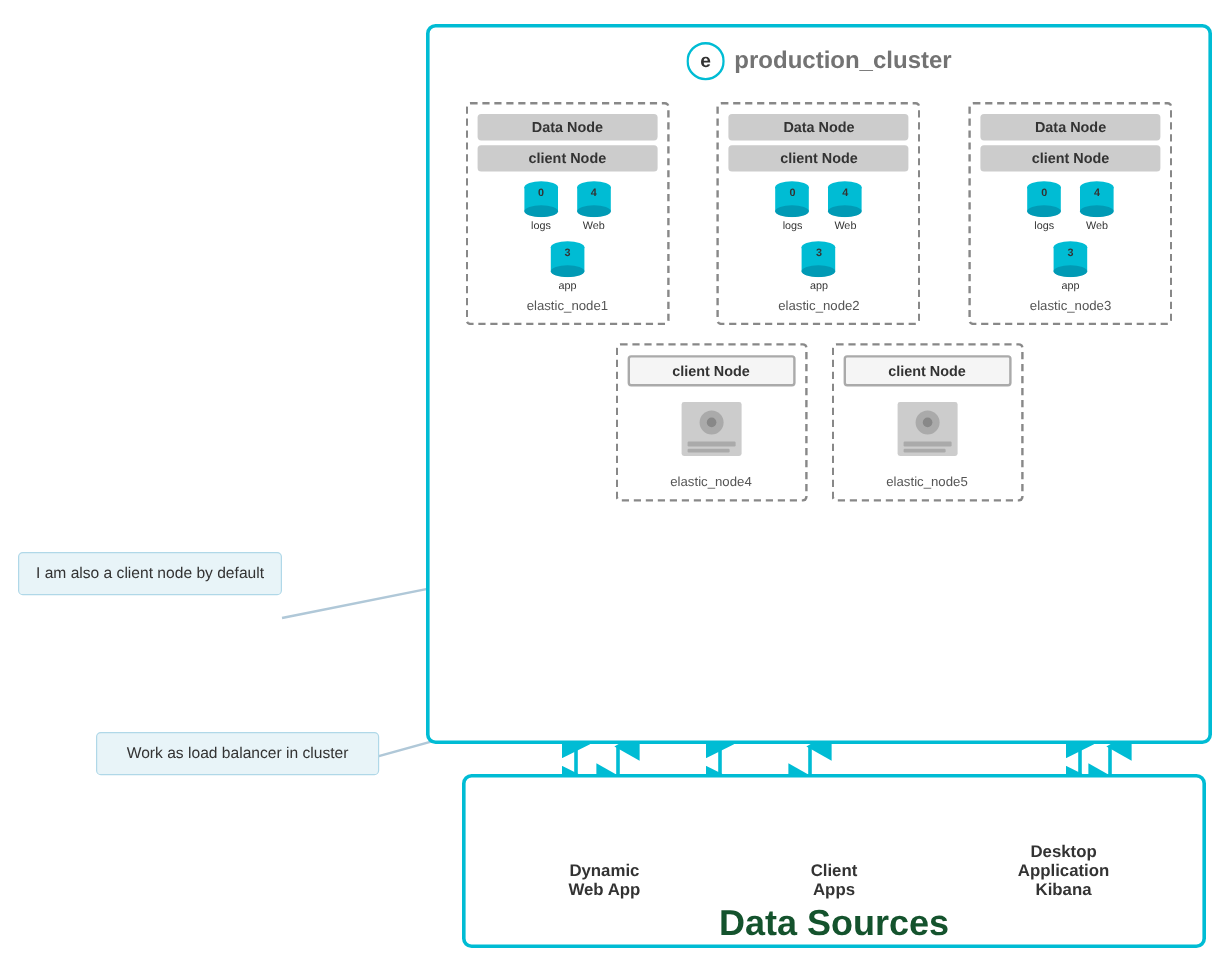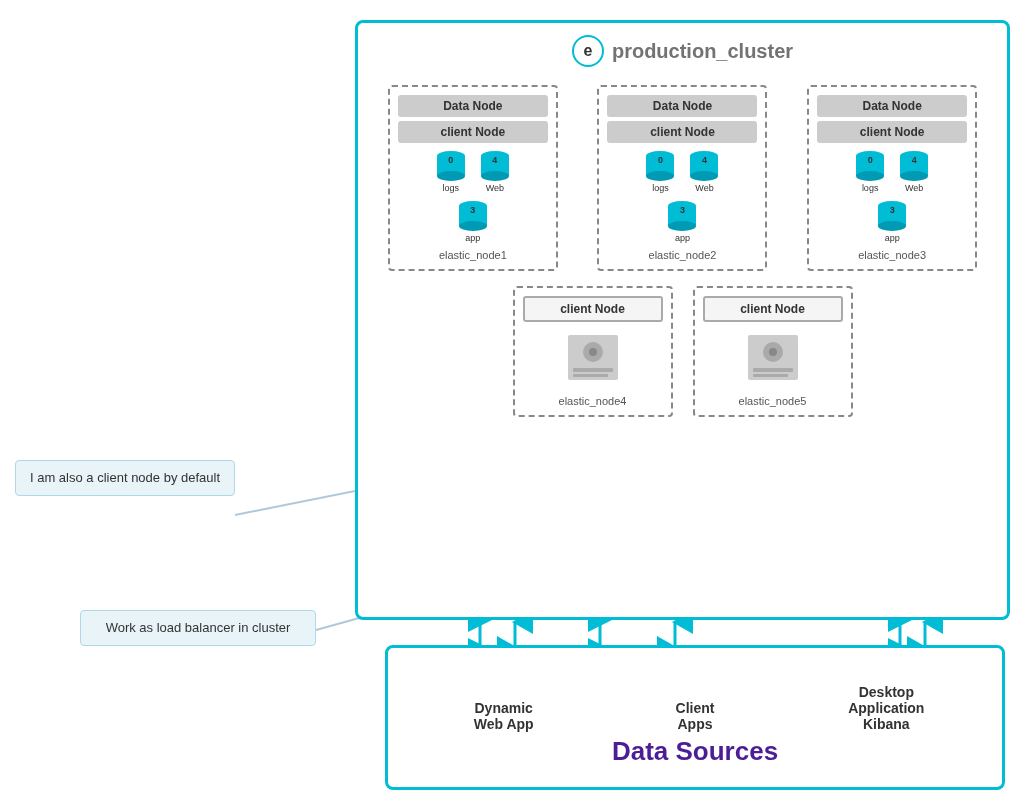--- a/index.html
+++ b/index.html
@@ -182,24 +182,24 @@
 
     .datasource-item {
       text-align: center;
       font-size: 14px;
       font-weight: bold;
       color: #333;
       flex: 1;
     }
 
     .datasources-label {
-      font-size: 26px;
-      font-weight: bold;
-      color: #4c1d95;
-      padding-bottom: 20px;
+      font-size: 30px;
+      font-weight: bold;
+      color: #14532d;
+      padding-bottom: 0;
     }
 
     
     .callout-box {
       position: absolute;
       background: #e8f4f8;
       border: 1px solid #b0d8e8;
       border-radius: 4px;
       padding: 8px 12px;
       font-size: 13px;

